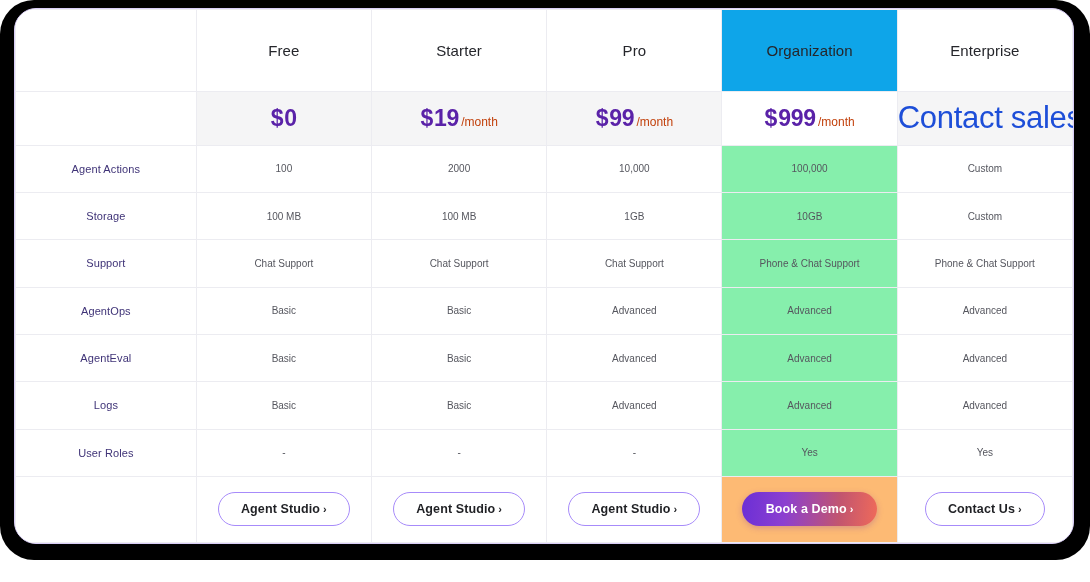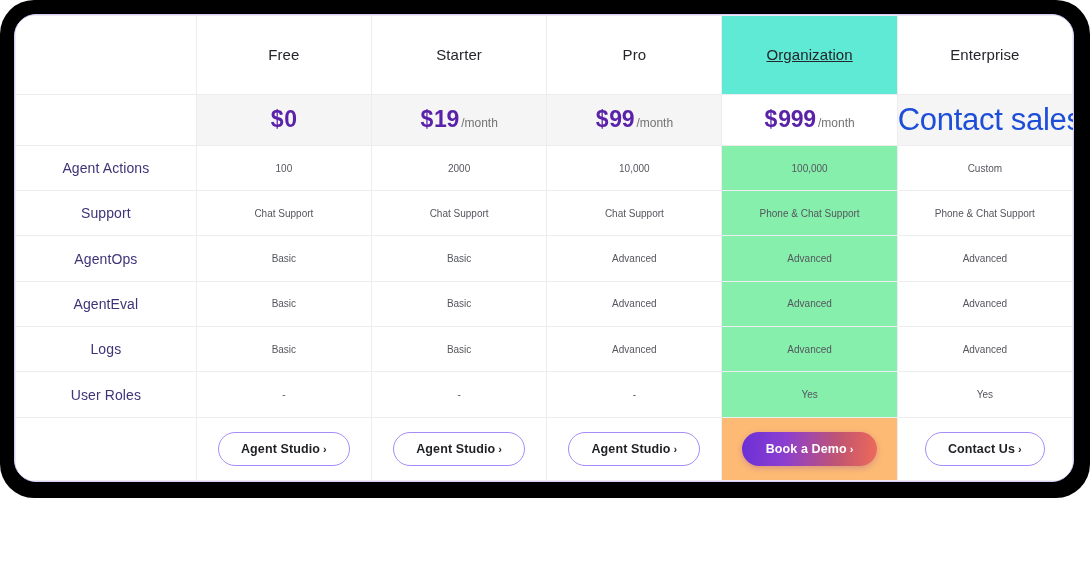--- a/index.html
+++ b/index.html
@@ -10,24 +10,24 @@
     overflow: hidden;
     background: #ffffff;
     font-family: "Liberation Sans", sans-serif;
   }
 
   
   #device-bezel {
     position: absolute;
     left: 0; top: 0;
     width: 1090px;
-    height: 498px;
+    height: 560px;
     background: #000000;
     border-radius: 34px;
-    padding: 14px 16px 16px 14px;
+    padding: 8px 16px 16px 14px;
   }
 
   
   #screen {
     position: relative;
     width: 100%;
     height: 100%;
     background: #ffffff;
     border: 1px solid #d9cdf7;
     border-radius: 22px;
@@ -54,53 +54,53 @@
   col.c-plan  { width: 16.58%; }
 
   
   tr.row-plan-names { height: 72px; }
   .plan-name {
     font-size: 15px;
     font-weight: bold;
     color: #25262b;
     letter-spacing: .1px;
   }
-  .plan-name.highlight { background: #5eead4; text-decoration: underline; }
+  .plan-name.highlight { background: #0ea5e9; }
 
   
   tr.row-prices { height: 47px; }
   .price-cell {
     background: #f5f5f6;
     color: #5a22a8;
     white-space: nowrap;
   }
   .price-cell.highlight { background: #ffffff; }
   .price-amount {
     font-size: 23px;
     font-weight: bold;
     letter-spacing: -.2px;
   }
   .price-amount .cur { margin-right: 1px; }
   .price-period {
     font-size: 12px;
-    color: #737373;
+    color: #c2410c;
     font-weight: normal;
     margin-left: 2px;
   }
   .price-contact {
     font-size: 31px;
     font-weight: normal;
     color: #1d4ed8;
     letter-spacing: -.3px;
   }
 
   
   tr.row-feature { height: 41.5px; }
   .feature-label {
-    font-size: 14px;
+    font-size: 11px;
     font-weight: bold;
     color: #3f3377;
     letter-spacing: .1px;
   }
   .feature-value {
     font-size: 10px;
     color: #55565e;
   }
   .feature-value.highlight { background: #86efac; }
   .blank-label { background: #ffffff; }
@@ -176,20 +176,28 @@
           </tr>
           <tr class="row-feature">
             <td class="feature-label">Agent Actions</td>
             <td class="feature-value">100</td>
             <td class="feature-value">2000</td>
             <td class="feature-value">10,000</td>
             <td class="feature-value highlight">100,000</td>
             <td class="feature-value">Custom</td>
           </tr>
           <tr class="row-feature">
+            <td class="feature-label">Storage</td>
+            <td class="feature-value">100 MB</td>
+            <td class="feature-value">100 MB</td>
+            <td class="feature-value">1GB</td>
+            <td class="feature-value highlight">10GB</td>
+            <td class="feature-value">Custom</td>
+          </tr>
+          <tr class="row-feature">
             <td class="feature-label">Support</td>
             <td class="feature-value">Chat Support</td>
             <td class="feature-value">Chat Support</td>
             <td class="feature-value">Chat Support</td>
             <td class="feature-value highlight">Phone &amp; Chat Support</td>
             <td class="feature-value">Phone &amp; Chat Support</td>
           </tr>
           <tr class="row-feature">
             <td class="feature-label">AgentOps</td>
             <td class="feature-value">Basic</td>

